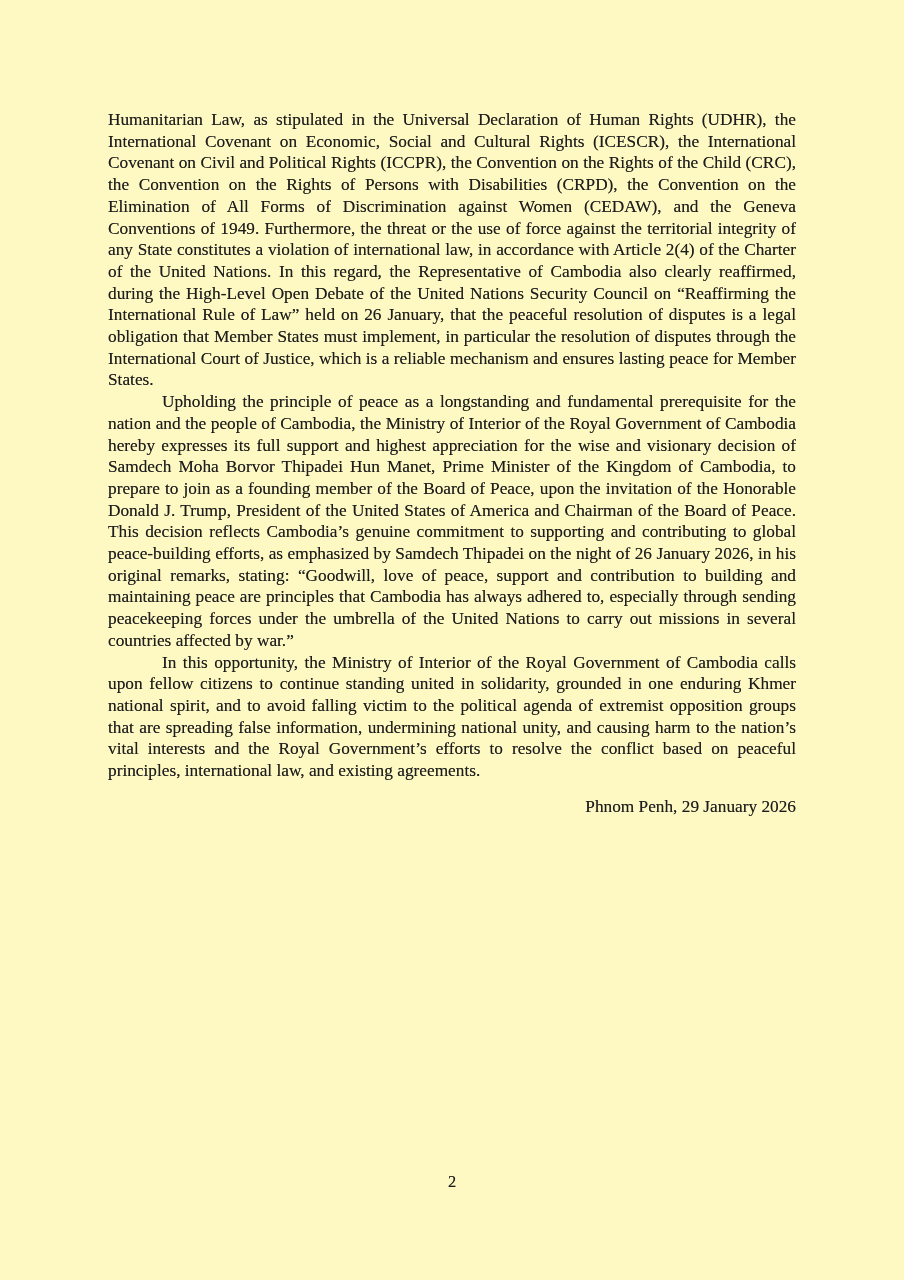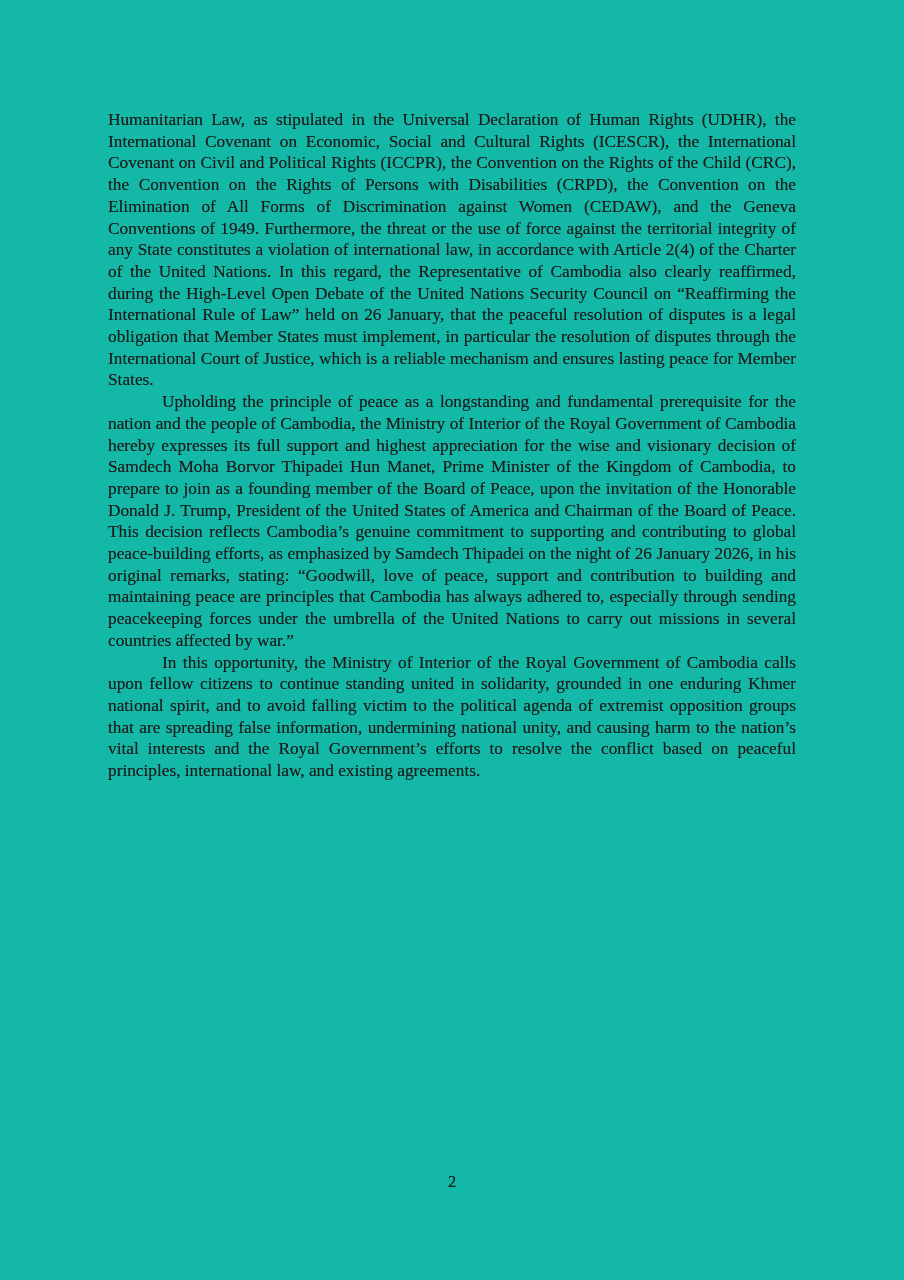--- a/index.html
+++ b/index.html
@@ -4,21 +4,21 @@
 <style>
   html, body {
     margin: 0;
     padding: 0;
     background: #ffffff;
   }
   .page {
     position: relative;
     width: 904px;
     height: 1280px;
-    background: #14b8a6;
+    background: #fef9c3;
     color: #1d1d1d;
     font-family: "Liberation Serif", "DejaVu Serif", serif;
     overflow: hidden;
   }
   .content {
     position: absolute;
     left: 108px;
     top: 109px;
     width: 688px;
   }
@@ -57,15 +57,16 @@
 </head>
 <body>
 
 <div class="page">
   <div class="content">
     <div>
         <p><span>Humanitarian Law, as stipulated in the Universal Declaration of Human Rights (UDHR), the International Covenant on Economic, Social and Cultural Rights (ICESCR), the International Covenant on Civil and Political Rights (ICCPR), the Convention on the Rights of the Child (CRC), the Convention on the Rights of Persons with Disabilities (CRPD), the Convention on the Elimination of All Forms of Discrimination against Women (CEDAW), and the Geneva Conventions of 1949. Furthermore, the threat or the use of force against the territorial integrity of any State constitutes a violation of international law, in accordance with Article 2(4) of the Charter of the United Nations. In this regard, the Representative of Cambodia also clearly reaffirmed, during the High-Level Open Debate of the United Nations Security Council on “Reaffirming the International Rule of Law” held on 26 January, that the peaceful resolution of disputes is a legal obligation that Member States must implement, in particular the resolution of disputes through the International Court of Justice, which is a reliable mechanism and ensures lasting peace for Member States.</span></p>
         <p class="indent"><b>Upholding the principle of peace as a longstanding and fundamental prerequisite for the nation and the people of Cambodia, the Ministry of Interior of the Royal Government of Cambodia</b><span> hereby expresses its full support and highest appreciation for the wise and visionary decision of </span><b>Samdech Moha Borvor Thipadei Hun Manet</b><span>, Prime Minister of the Kingdom of Cambodia, to prepare to join as a founding member of the Board of Peace, upon the invitation of </span><b>the Honorable Donald J. Trump</b><span>, President of the United States of America and Chairman of the Board of Peace. This decision reflects Cambodia’s genuine commitment to supporting and contributing to global peace-building efforts, as emphasized by </span><b>Samdech Thipadei</b><span> on the night of 26 January 2026, in his original remarks, stating: </span><b>“Goodwill, love of peace, support and contribution to building and maintaining peace are principles that Cambodia has always adhered to, especially through sending peacekeeping forces under the umbrella of the United Nations to carry out missions in several countries affected by war.”</b></p>
         <p class="indent"><span>In this opportunity, </span><b>the Ministry of Interior of the Royal Government of Cambodia</b><span> calls upon fellow citizens to continue standing united in solidarity, grounded in one enduring Khmer national spirit, and to avoid falling victim to the political agenda of extremist opposition groups that are spreading false information, undermining national unity, and causing harm to the nation’s vital interests and the Royal Government’s efforts to resolve the conflict based on peaceful principles, international law, and existing agreements.</span></p>
       </div>
+    <div class="dateline">Phnom Penh, 29 January 2026</div>
   </div>
   <div class="page-number">2</div>
 </div>
 
 </body></html>

